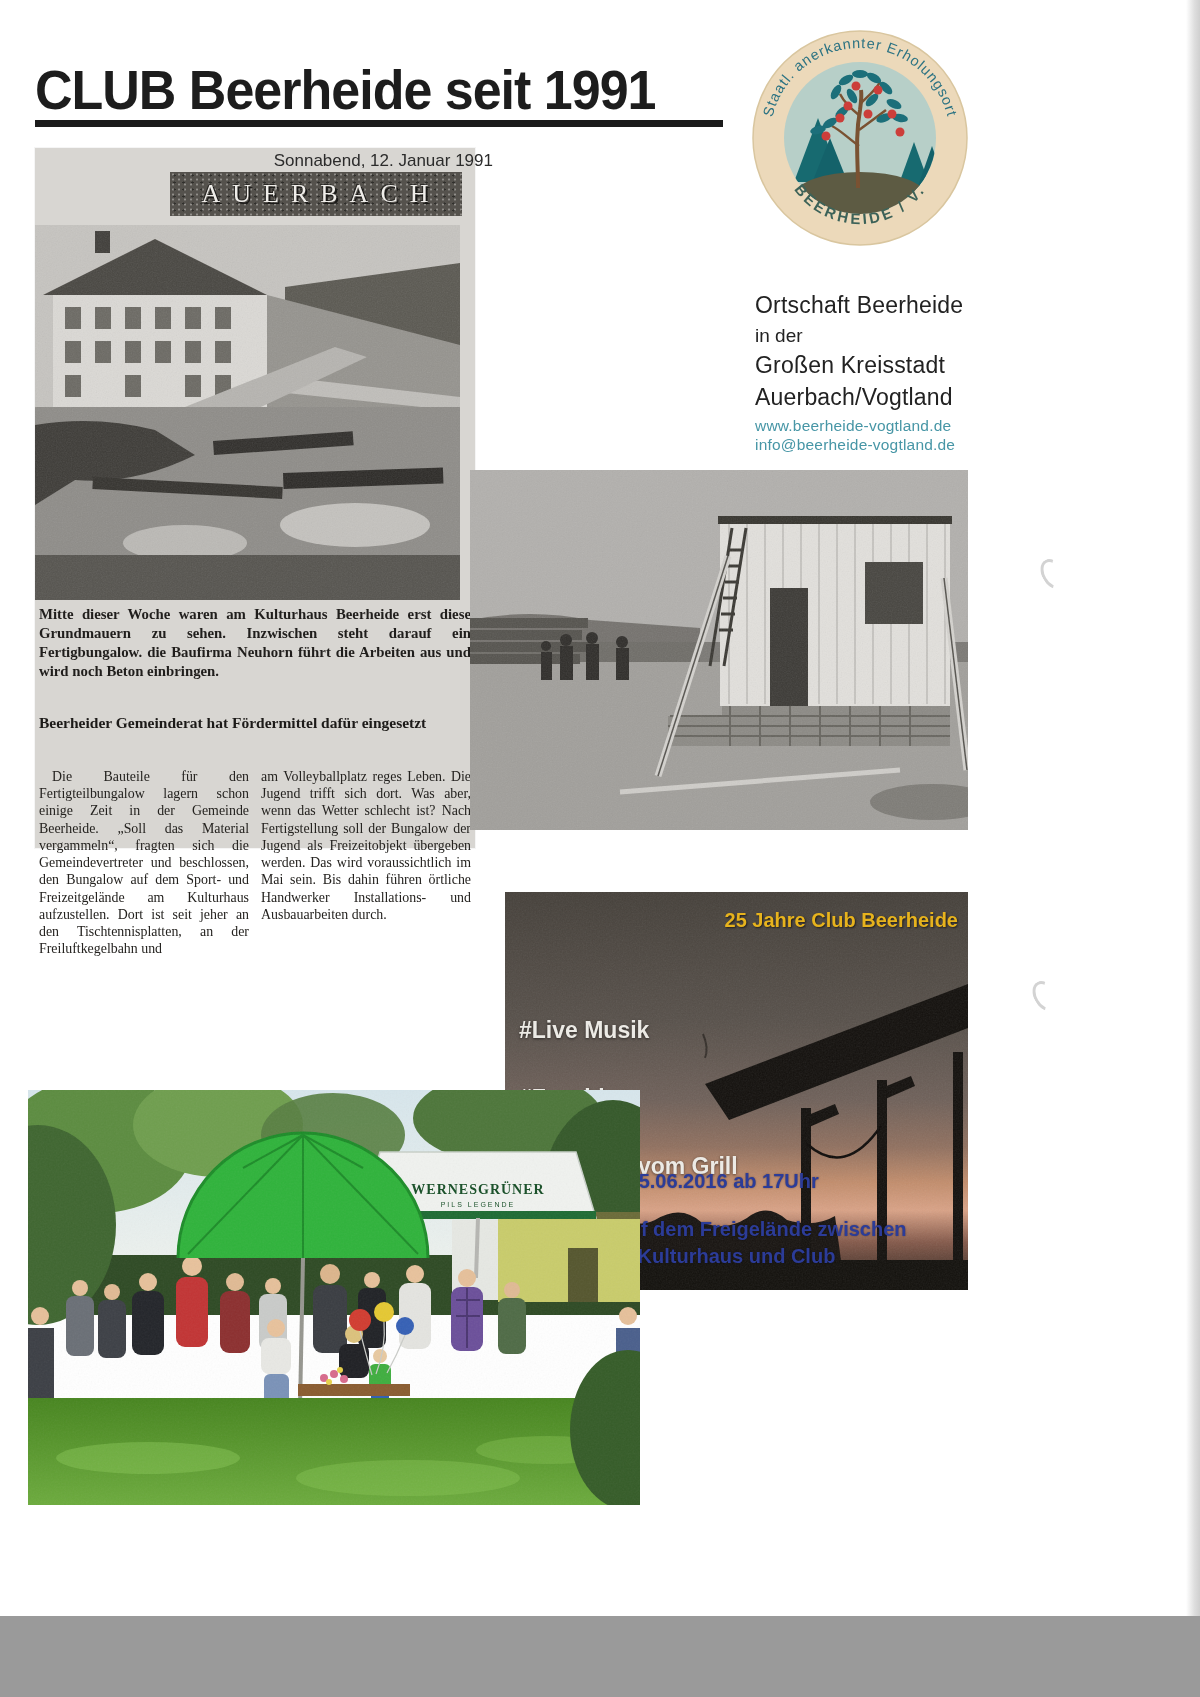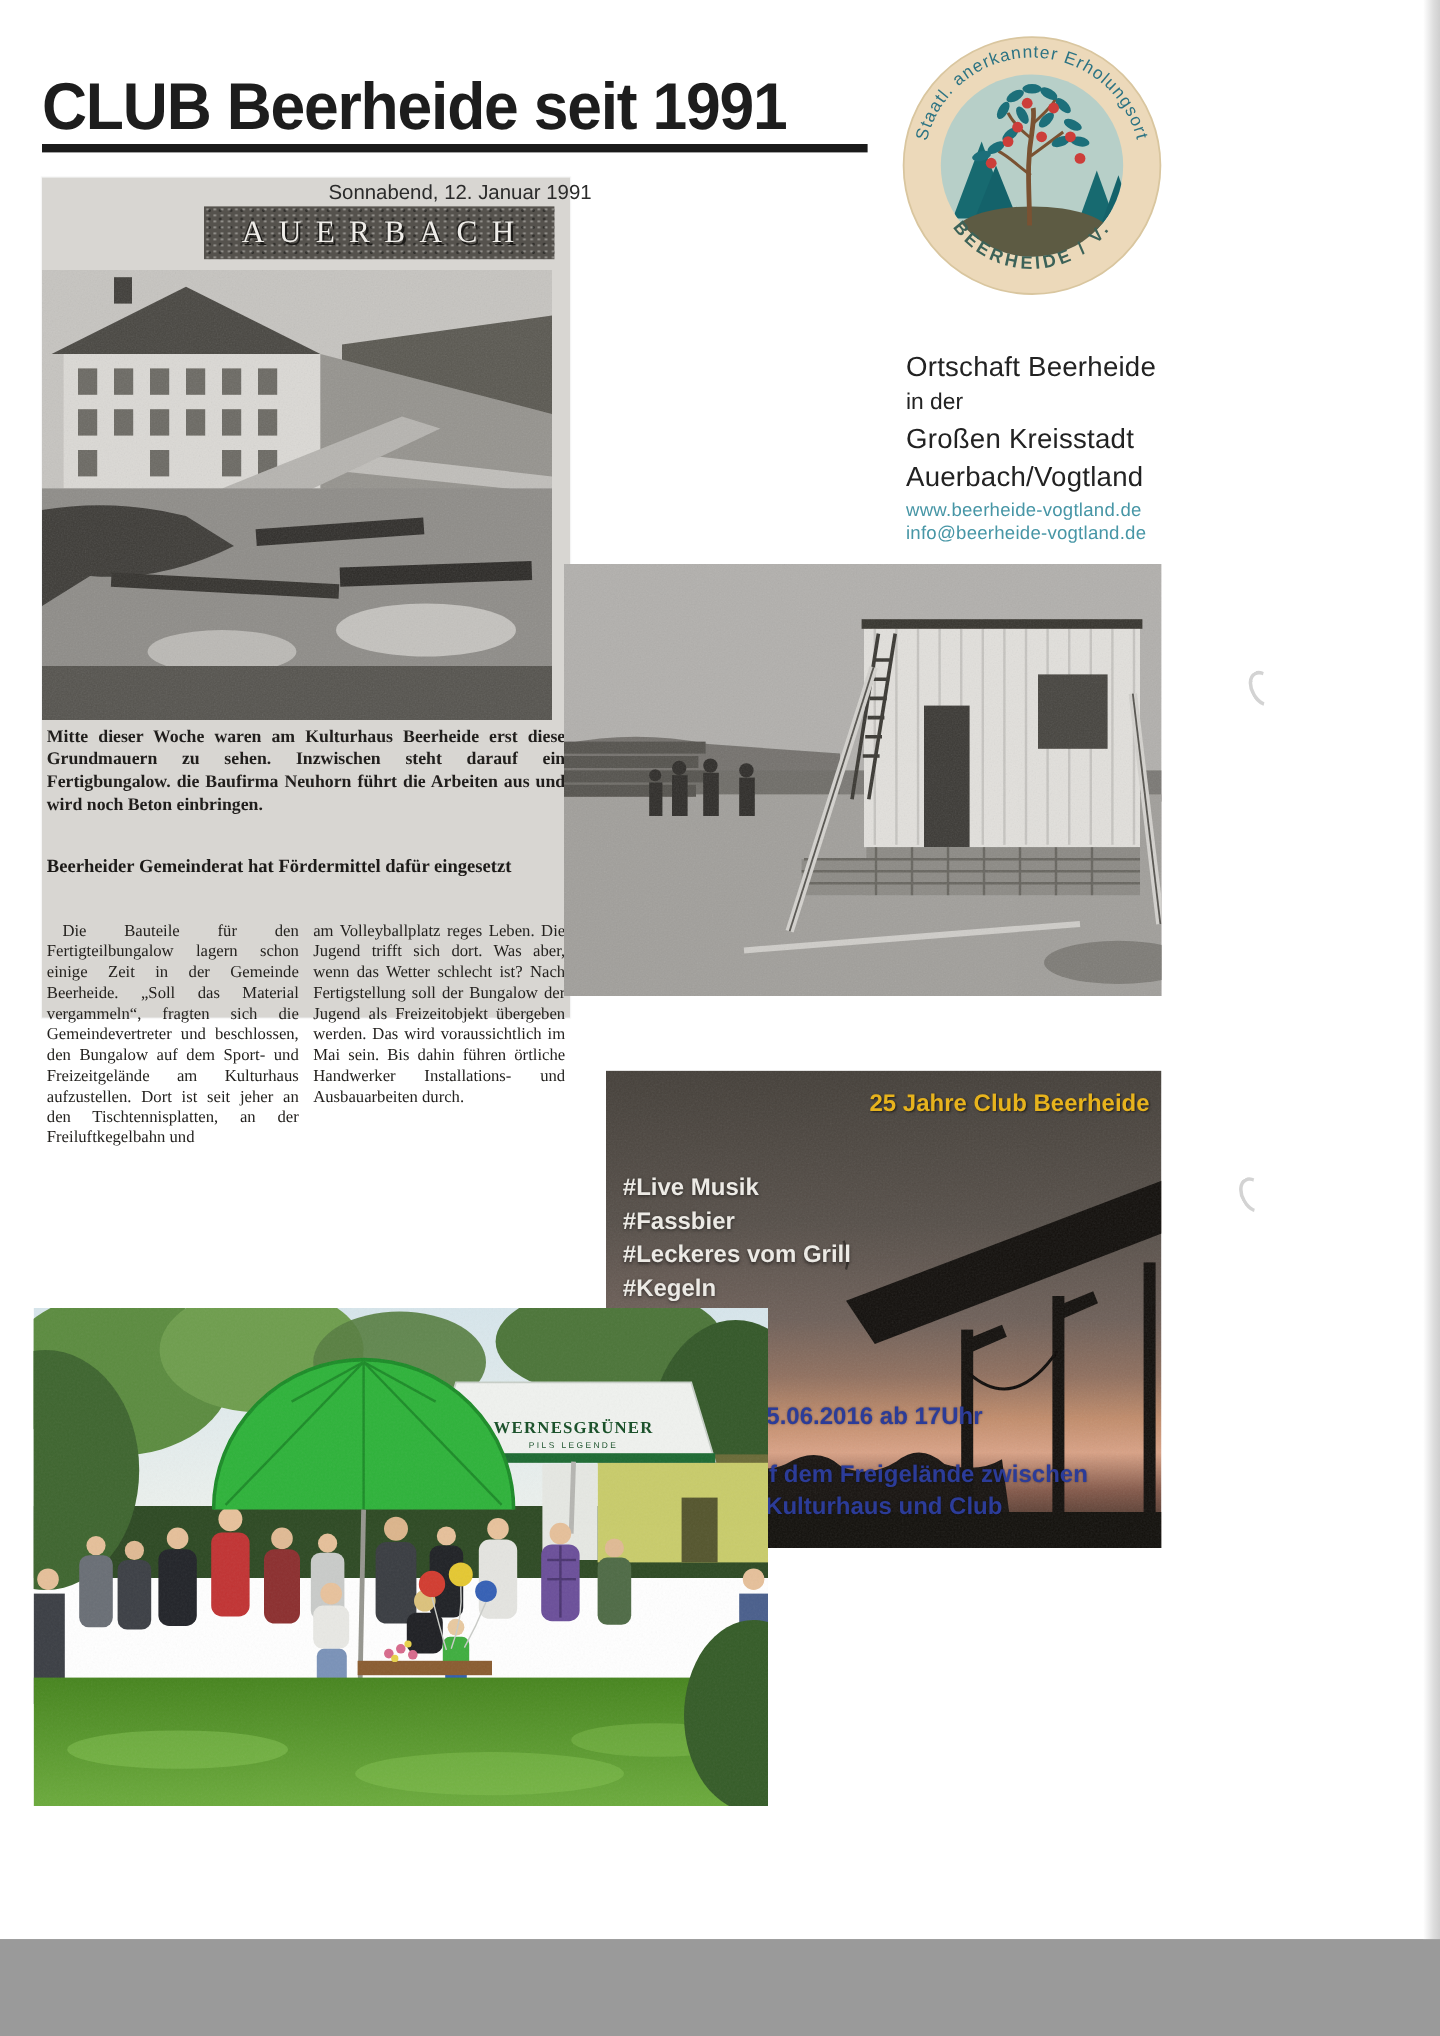--- a/index.html
+++ b/index.html
@@ -54,22 +54,22 @@
 
   
   .flyer{left:505px;top:892px;width:463px;height:398px;z-index:3;overflow:hidden;}
   .flyer svg{position:absolute;left:0;top:0;}
   .flyer-title{position:absolute;left:22px;top:10px;font-size:35px;font-weight:bold;
                color:#e5a71c;letter-spacing:1px;border-bottom:4px solid #d79a12;
                padding-bottom:2px;text-shadow:1px 2px 2px rgba(0,0,0,.6);}
   .flyer-subtitle{position:absolute;right:10px;top:17px;font-size:20px;font-weight:bold;
                color:#e7b31d;text-shadow:1px 1px 2px rgba(0,0,0,.6);}
   .hashtags{position:absolute;left:14px;top:84px;}
-  .hashtags div{font-size:20px;font-weight:bold;color:#eceae5;line-height:28px;
-                text-shadow:0 1px 3px rgba(0,0,0,.55);}
+  .hashtags div{font-size:23px;font-weight:bold;color:#eceae5;line-height:28px;
+                text-shadow:0 1px 3px rgba(0,0,0,.55);margin-top:40px;}
   .flyer-when{position:absolute;left:14px;top:278px;font-size:20px;font-weight:bold;
               color:#2c3c98;text-shadow:0 0 2px rgba(0,0,20,.4);}
   .flyer-where1{position:absolute;left:0;top:326px;width:100%;text-align:center;
               font-size:20px;font-weight:bold;color:#2c3c98;text-shadow:0 0 2px rgba(0,0,20,.4);}
   .flyer-where2{position:absolute;left:0;top:353px;width:100%;text-align:center;
               font-size:20px;font-weight:bold;color:#2c3c98;text-shadow:0 0 2px rgba(0,0,20,.4);}
 
   
   .groupphoto{left:28px;top:1090px;width:612px;height:415px;z-index:5;}
 

